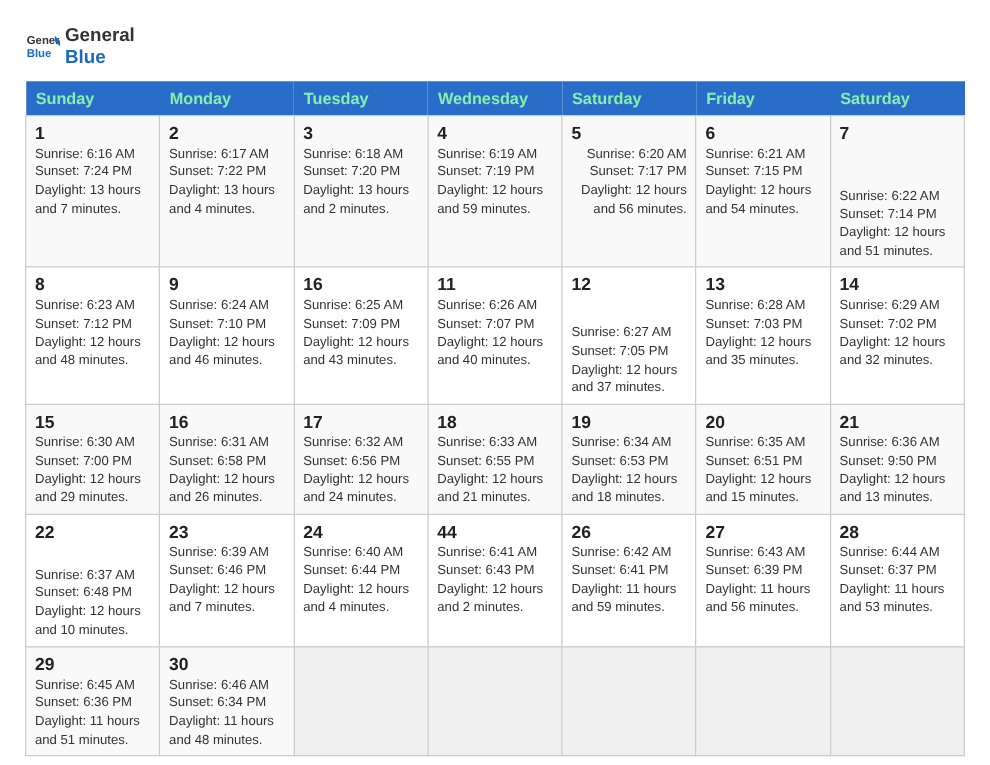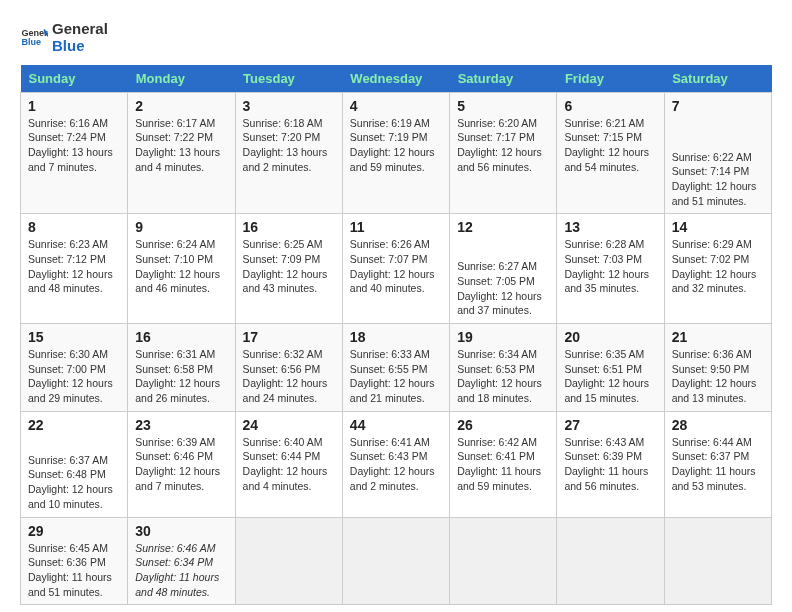--- a/index.html
+++ b/index.html
@@ -131,21 +131,21 @@
         </td>
         <td>
           <span class="day-num">4</span>
           <div class="day-info" style="white-space: pre-line;">Sunrise: 6:19 AM
 Sunset: 7:19 PM
 Daylight: 12 hours
 and 59 minutes.</div>
         </td>
         <td>
           <span class="day-num">5</span>
-          <div class="day-info" style="white-space: pre-line;">Sunrise: 6:20 AM
+          <div class="day-info" style="white-space: pre-line; text-align: right;">Sunrise: 6:20 AM
 Sunset: 7:17 PM
 Daylight: 12 hours
 and 56 minutes.</div>
         </td>
         <td>
           <span class="day-num">6</span>
           <div class="day-info" style="white-space: pre-line;">Sunrise: 6:21 AM
 Sunset: 7:15 PM
 Daylight: 12 hours
 and 54 minutes.</div>
@@ -314,21 +314,21 @@
       <tr>
         <td>
           <span class="day-num">29</span>
           <div class="day-info" style="white-space: pre-line;">Sunrise: 6:45 AM
 Sunset: 6:36 PM
 Daylight: 11 hours
 and 51 minutes.</div>
         </td>
         <td>
           <span class="day-num">30</span>
-          <div class="day-info" style="white-space: pre-line; font-style: italic;">Sunrise: 6:46 AM
+          <div class="day-info" style="white-space: pre-line;">Sunrise: 6:46 AM
 Sunset: 6:34 PM
 Daylight: 11 hours
 and 48 minutes.</div>
         </td>
         <td class="empty-cell"></td>
         <td class="empty-cell"></td>
         <td class="empty-cell"></td>
         <td class="empty-cell"></td>
         <td class="empty-cell"></td>
       </tr>

